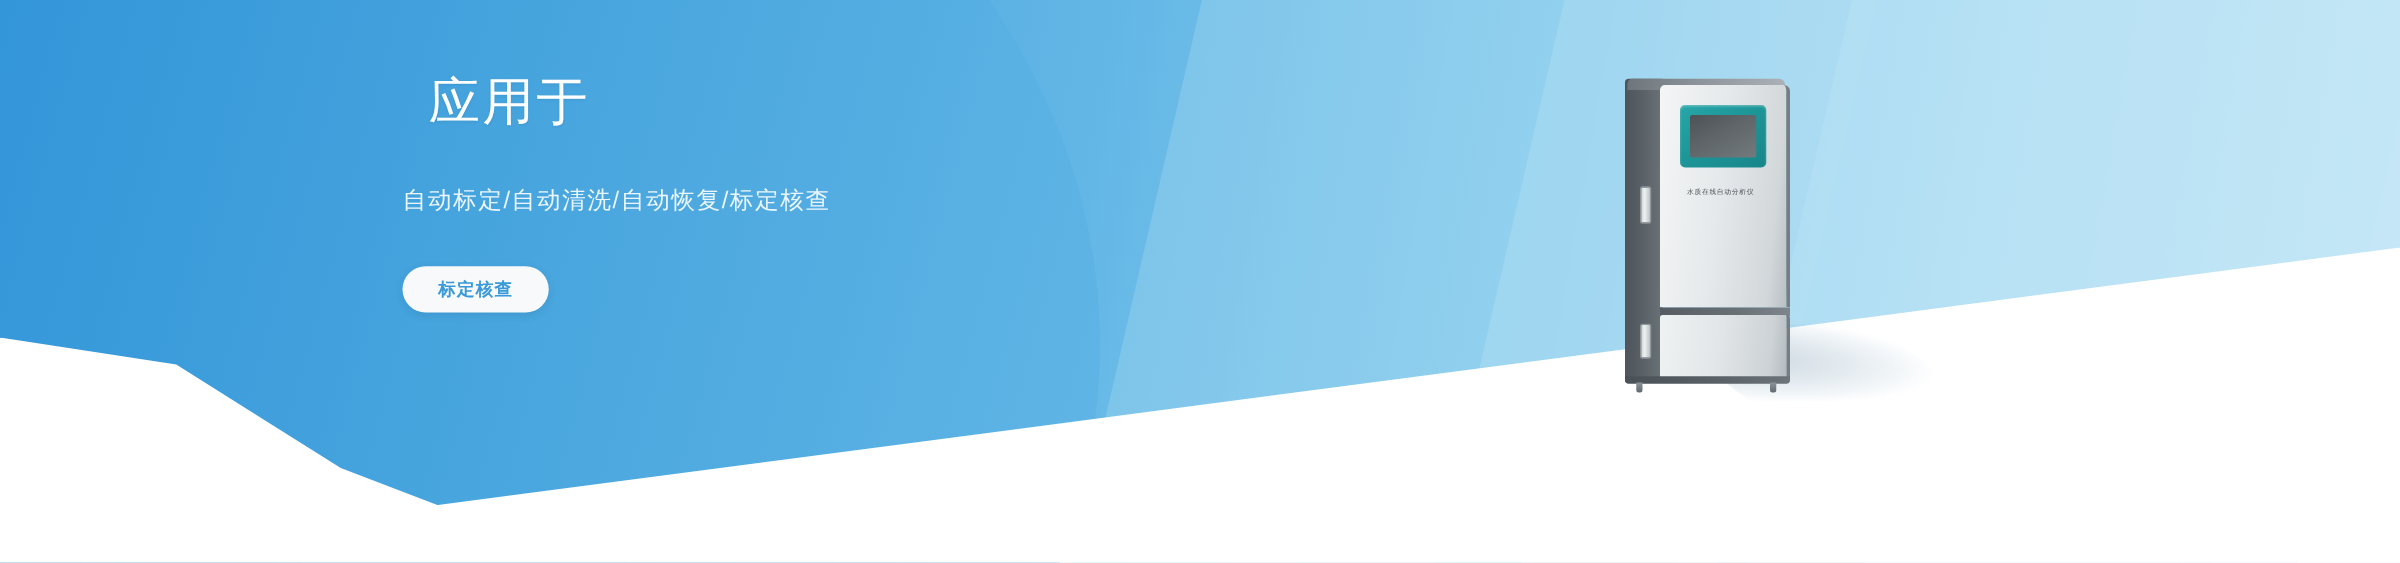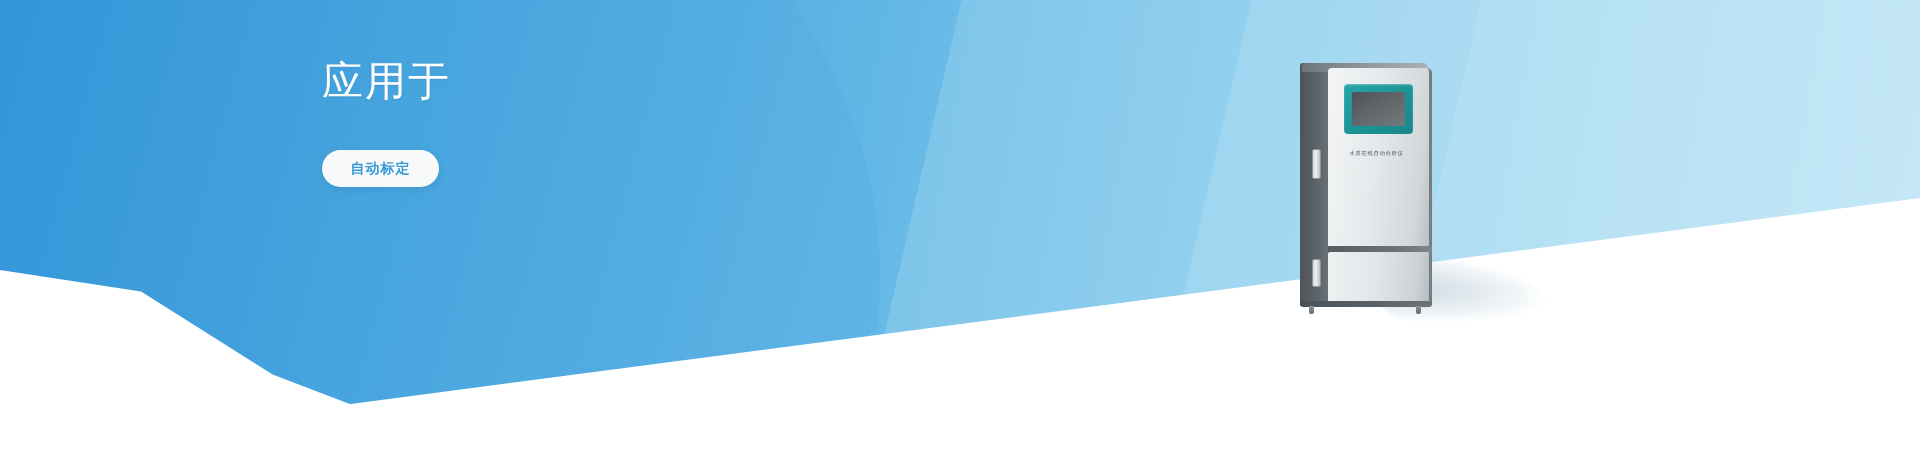--- a/index.html
+++ b/index.html
@@ -98,20 +98,21 @@
     width: 700px;
   }
   .headline {
     color: #ffffff;
     font-size: 41px;
     line-height: 1.42;
     font-weight: 400;
     letter-spacing: 2px;
     white-space: nowrap;
     text-shadow: 0 1px 2px rgba(20,80,130,.14);
+    margin-left: 21px;
   }
   .subtitle {
     margin-top: 37px;
     color: #eaf6fd;
     font-size: 19px;
     letter-spacing: 1.2px;
     white-space: nowrap;
   }
   .cta {
     display: block;
@@ -272,21 +273,22 @@
   <div class="bg-base"></div>
   <div class="band band-3"></div>
   <div class="band band-2"></div>
   <div class="band band-1"></div>
   <div class="blue-mass"></div>
   <div class="white-wedge"></div>
   <div class="white-corner"></div>
 
   <div class="copy">
     <div class="headline">应用于</div>
-    <button class="cta">自动标定</button>
+    <div class="subtitle">自动标定/自动清洗/自动恢复/标定核查</div>
+    <button class="cta">标定核查</button>
   </div>
 
   <div class="product">
     <div class="prod-shadow"></div>
     <div class="cab-side"></div>
     <div class="cab-top"></div>
 
     <div class="cab-upper">
       <div class="screen-bezel">
         <div class="screen-glass"></div>

